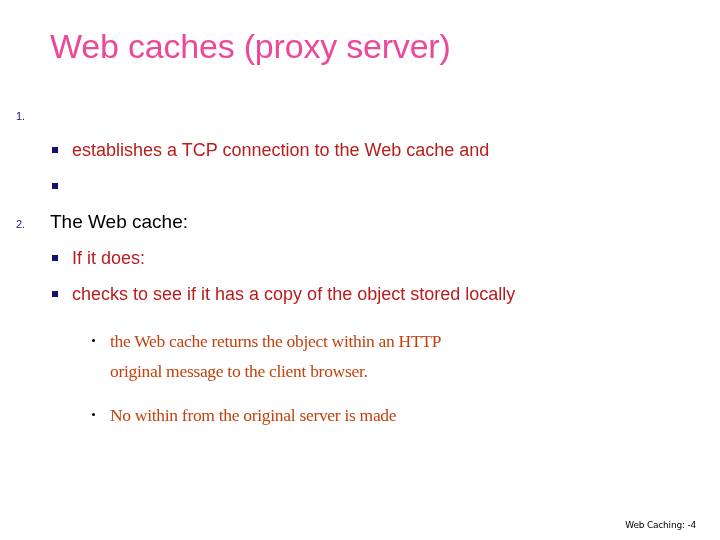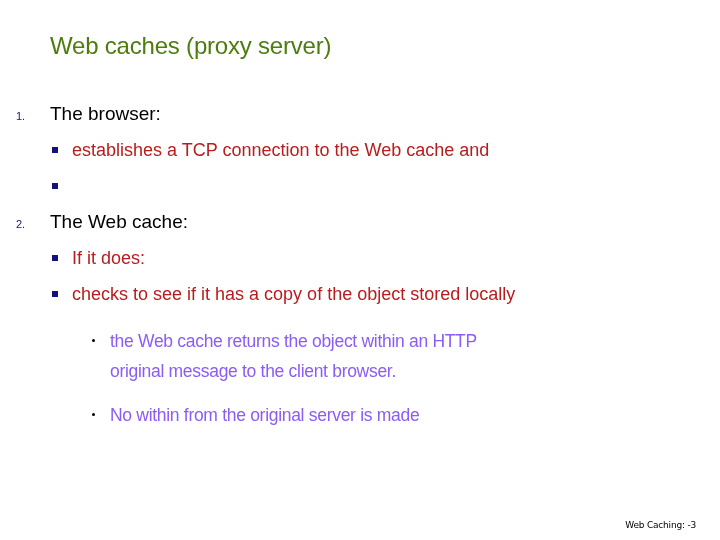--- a/index.html
+++ b/index.html
@@ -22,24 +22,24 @@
     background: #ffffff;
   }
 
   
   .slide-title {
     position: absolute;
     left: 50px;
     top: 26px;
     width: 640px;
     font-family: "Liberation Sans", sans-serif;
-    font-size: 24px;
+    font-size: 34px;
     line-height: 40px;
     font-weight: normal;
-    color: #4d7c0f;
+    color: #ec4899;
     letter-spacing: -0.2px;
     white-space: nowrap;
   }
 
   
   .body-region {
     position: absolute;
     left: 0;
     top: 96px;
     width: 720px;
@@ -82,24 +82,24 @@
     top: 15px;
     width: 6px;
     height: 6px;
     background: #12117c;
   }
 
   
   .lvl3 {
     position: relative;
     padding-left: 110px;
-    font-family: Liberation Sans, sans-serif;
+    font-family: Liberation Serif, serif;
     font-size: 17.5px;
     line-height: 30px;
-    color: #8b5cf6;
+    color: #c2410c;
     letter-spacing: -0.3px;
     width: 600px;
   }
   .lvl3 .dot {
     position: absolute;
     left: 92px;
     top: 13px;
     width: 3px;
     height: 3px;
     border-radius: 50%;
@@ -126,21 +126,20 @@
 <body>
 
 <div class="slide">
 
   <div class="slide-title">Web caches (proxy server)</div>
 
   <div class="body-region">
 
     <div class="lvl1">
       <span class="num">1.</span>
-      <span>The browser:</span>
     </div>
 
     <div class="lvl2">
       <span class="sq"></span>
       <span>establishes a TCP connection to the Web cache and</span>
     </div>
 
     <div class="lvl2">
       <span class="sq"></span>
     </div>
@@ -170,15 +169,15 @@
 
     <div class="gap-sm"></div>
 
     <div class="lvl3">
       <span class="dot"></span>
       <span class="txt">No within from the original server is made</span>
     </div>
 
   </div>
 
-  <div class="footer">Web Caching:  -3</div>
+  <div class="footer">Web Caching:  -4</div>
 
 </div>
 
 </body></html>

